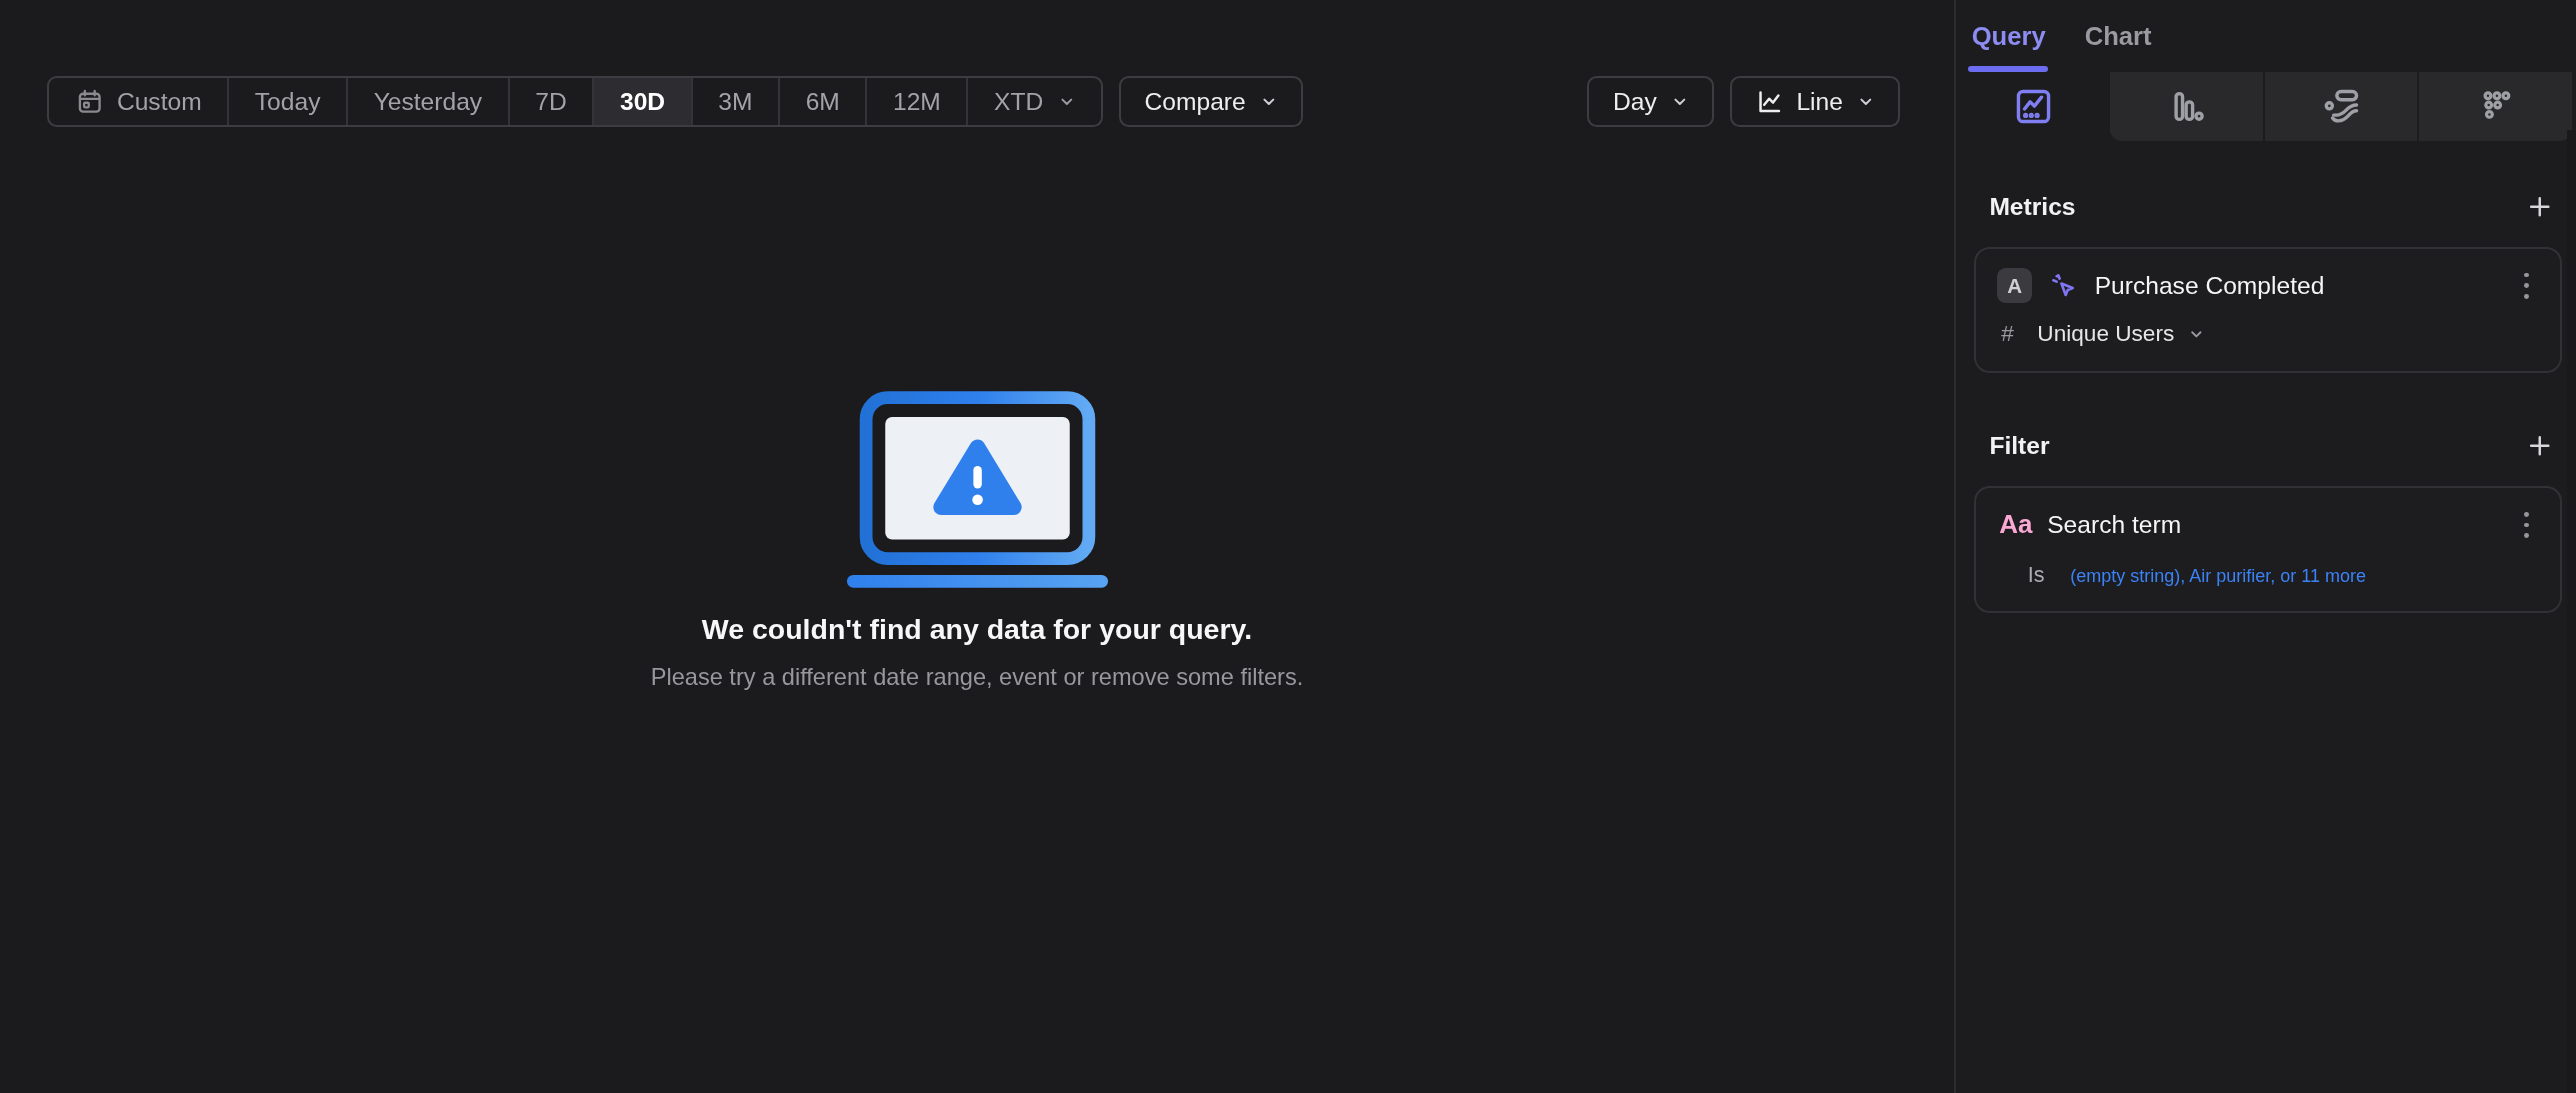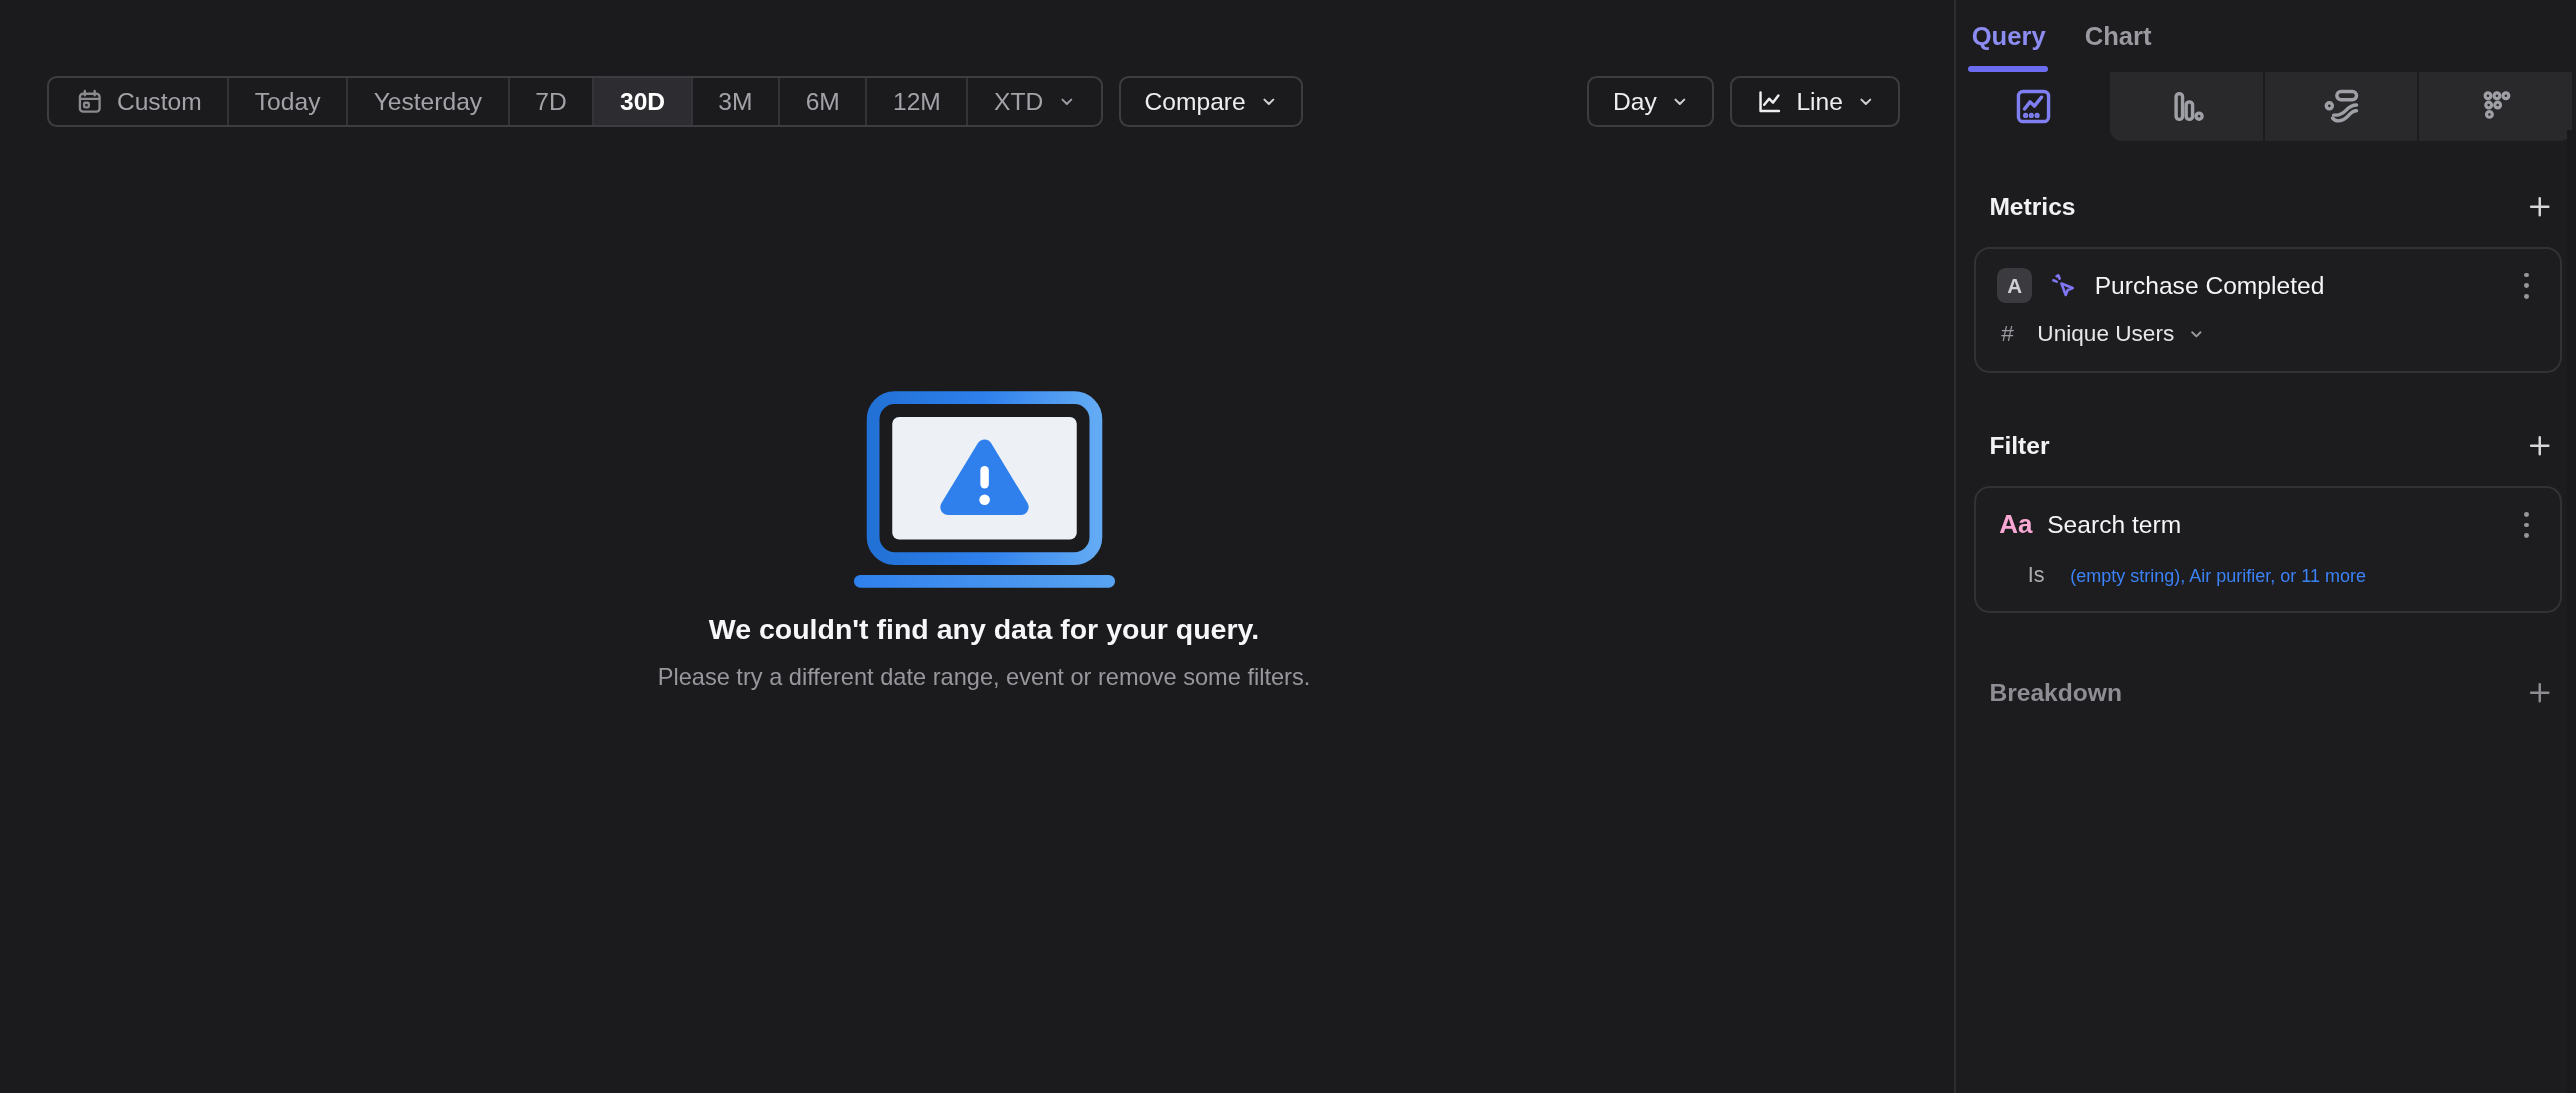--- a/index.html
+++ b/index.html
@@ -41,21 +41,21 @@
     border: 2px solid #3d3d41; border-radius: 9.8px;
     background: transparent; color: #eeeef1; font-size: 24.6px; font-weight: 500;
     cursor: pointer; white-space: nowrap; font-family: inherit;
   }
   .compare-btn { margin-left: 15.7px; }
   .toolbar-spacer { flex: 1 1 auto; }
   .line-btn { margin-left: 15.7px; }
 
   
   .empty-state {
-    position: absolute; top: 390px; left: 7px; width: 100%;
+    position: absolute; top: 390px; left: 0; width: 100%;
     display: flex; flex-direction: column; align-items: center;
   }
   .empty-title { margin-top: 23.6px; font-size: 28.5px; font-weight: 700; color: #f7f7f9; }
   .empty-subtitle { margin-top: 18.7px; font-size: 23.6px; color: #97979d; }
 
   
   .sidebar {
     width: 622px; flex: 0 0 622px;
     background: #1c1c1e; border-left: 2px solid #2d2d30;
     position: relative;
@@ -378,25 +378,17 @@
               <i></i>
               <i></i>
             </button>
         </div>
         <div class="filter-row2">
           <span class="filter-op">Is</span>
           <span class="filter-values">(empty string), Air purifier, or 11 more</span>
         </div>
       </div>
 
-      <div class="section-header dim breakdown-header">
-        <span class="section-title">Breakdown</span>
-        <button class="plus-btn">
-          <svg width="29.5" height="29.5" viewBox="0 0 24 24" fill="none" stroke="#8d8d93" stroke-width="2" stroke-linecap="round">
-              <path d="M12 5v14M5 12h14"></path>
-            </svg>
-        </button>
-      </div>
 
     </div>
   </aside>
 </div>
 
 
 </body></html>

